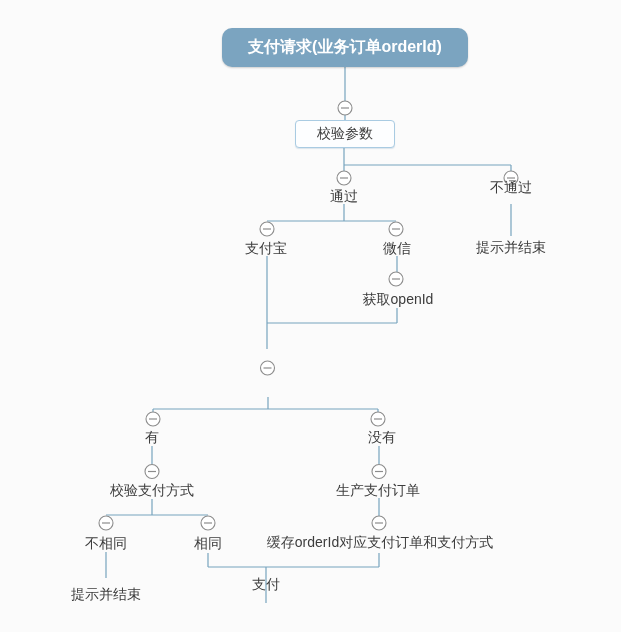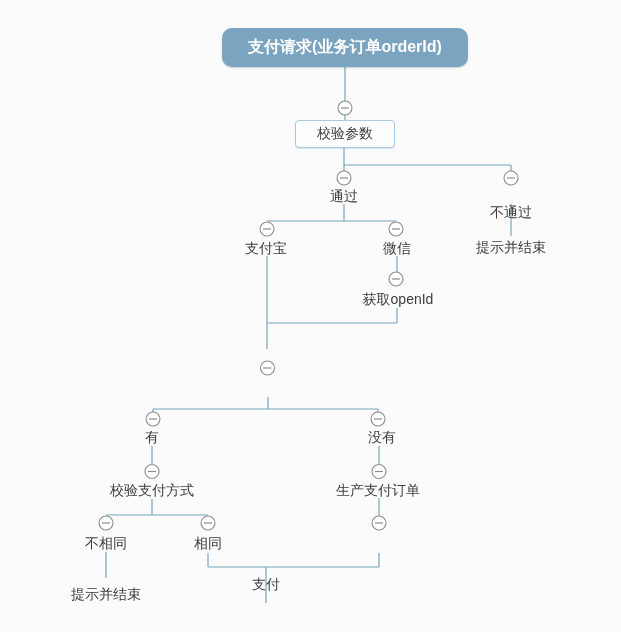--- a/index.html
+++ b/index.html
@@ -129,27 +129,28 @@
           <line x1="-4" x2="4" y1="0" y2="0"></line>
         </g>
     </g>
   </svg>
 
   <div class="root-box" style="left:222px;top:28px;width:246px;height:39px">支付请求(业务订单orderId)</div>
 
   <div class="param-box" style="left:295px;top:120px;width:98px;height:26px">校验参数</div>
 
   <div class="label" style="left:344px;top:196px">通过</div>
-  <div class="label" style="left:511px;top:212px">不通过</div>
+  <div class="label" style="left:511px;top:187px">不通过</div>
   <div class="label" style="left:511px;top:247px">提示并结束</div>
   <div class="label" style="left:266px;top:248px">支付宝</div>
   <div class="label" style="left:397px;top:248px">微信</div>
   <div class="label" style="left:398px;top:299px">获取openId</div>
   <div class="label" style="left:152px;top:437px">有</div>
   <div class="label" style="left:382px;top:437px">没有</div>
   <div class="label" style="left:152px;top:490px">校验支付方式</div>
   <div class="label" style="left:378px;top:490px">生产支付订单</div>
   <div class="label" style="left:106px;top:543px">不相同</div>
   <div class="label" style="left:208px;top:543px">相同</div>
+  <div class="label" style="left:380px;top:542px">缓存orderId对应支付订单和支付方式</div>
   <div class="label" style="left:106px;top:594px">提示并结束</div>
   <div class="label" style="left:266px;top:584px">支付</div>
 
 </div>
 
 </body></html>

